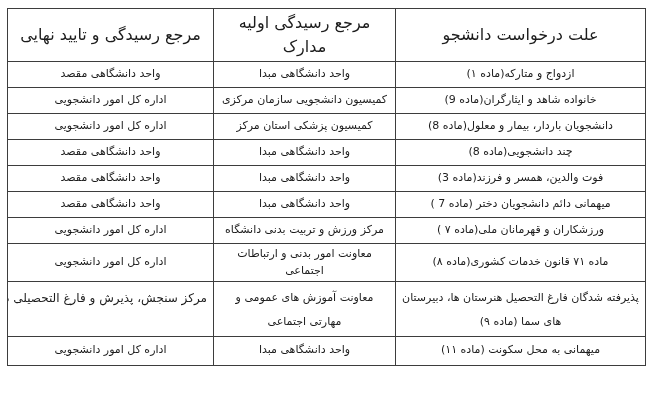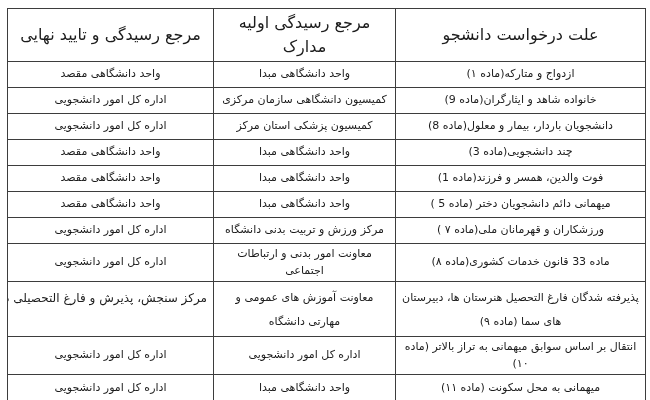--- a/index.html
+++ b/index.html
@@ -65,62 +65,57 @@
     </tr>
   </thead>
   <tbody>
     <tr class="row-std">
       <td>ازدواج و متارکه(ماده ۱)</td>
       <td>واحد دانشگاهی مبدا</td>
       <td>واحد دانشگاهی مقصد</td>
     </tr>
     <tr class="row-std">
       <td>خانواده شاهد و ایثارگران(ماده 9)</td>
-      <td>کمیسیون دانشگاهی سازمان مرکزی</td>
+      <td>کمیسیون دانشجویی سازمان مرکزی</td>
       <td>اداره کل امور دانشجویی</td>
     </tr>
     <tr class="row-std">
       <td>دانشجویان باردار، بیمار و معلول(ماده 8)</td>
       <td>کمیسیون پزشکی استان مرکز</td>
       <td>اداره کل امور دانشجویی</td>
     </tr>
     <tr class="row-std">
-      <td>چند دانشجویی(ماده 3)</td>
+      <td>چند دانشجویی(ماده 8)</td>
       <td>واحد دانشگاهی مبدا</td>
       <td>واحد دانشگاهی مقصد</td>
     </tr>
     <tr class="row-std">
-      <td>فوت والدین، همسر و فرزند(ماده 1)</td>
+      <td>فوت والدین، همسر و فرزند(ماده 3)</td>
       <td>واحد دانشگاهی مبدا</td>
       <td>واحد دانشگاهی مقصد</td>
     </tr>
     <tr class="row-std">
-      <td>میهمانی دائم دانشجویان دختر (ماده 5 )</td>
+      <td>میهمانی دائم دانشجویان دختر (ماده 7 )</td>
       <td>واحد دانشگاهی مبدا</td>
       <td>واحد دانشگاهی مقصد</td>
     </tr>
     <tr class="row-std">
       <td>ورزشکاران و قهرمانان ملی(ماده ۷ )</td>
       <td>مرکز ورزش و تربیت بدنی دانشگاه</td>
       <td>اداره کل امور دانشجویی</td>
     </tr>
     <tr class="row-std">
-      <td>ماده 33 قانون خدمات کشوری(ماده ۸)</td>
+      <td>ماده ۷۱ قانون خدمات کشوری(ماده ۸)</td>
       <td>معاونت امور بدنی و ارتباطات اجتماعی</td>
       <td>اداره کل امور دانشجویی</td>
     </tr>
     <tr class="row-tall">
       <td>پذیرفته شدگان فارغ التحصیل هنرستان ها، دبیرستان های سما (ماده ۹)</td>
-      <td>معاونت آموزش های عمومی و مهارتی دانشگاه</td>
+      <td>معاونت آموزش های عمومی و مهارتی اجتماعی</td>
       <td class="nowrap">مرکز سنجش، پذیرش و فارغ التحصیلی دانشگاه</td>
-    </tr>
-    <tr class="row-std">
-      <td>انتقال بر اساس سوابق میهمانی به تراز بالاتر (ماده ۱۰)</td>
-      <td>اداره کل امور دانشجویی</td>
-      <td>اداره کل امور دانشجویی</td>
     </tr>
     <tr class="row-last">
       <td>میهمانی به محل سکونت (ماده ۱۱)</td>
       <td>واحد دانشگاهی مبدا</td>
       <td>اداره کل امور دانشجویی</td>
     </tr>
   </tbody>
 </table>
 
 </body></html>

